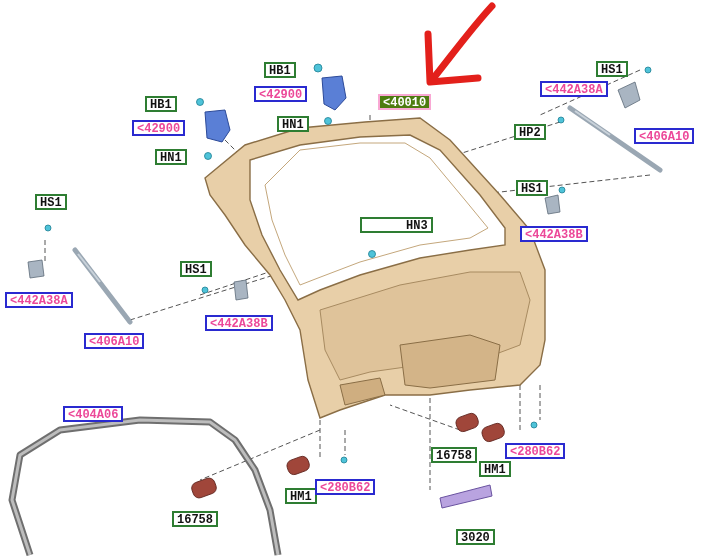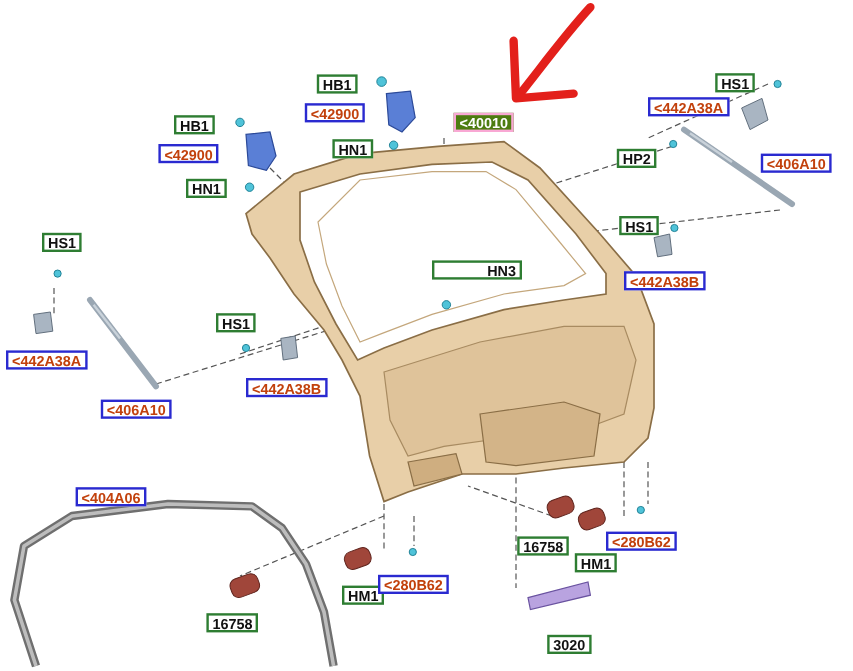--- a/index.html
+++ b/index.html
@@ -1,32 +1,32 @@
 <!DOCTYPE html>
 <html><head>
 <meta charset="utf-8">
 <style>
   html, body { margin: 0; padding: 0; background: #ffffff; }
   body { width: 711px; height: 559px; position: relative; overflow: hidden; font-family: "Liberation Sans", sans-serif; }
   .stage { position: absolute; left: 0; top: 0; width: 711px; height: 559px; }
   .stage svg { position: absolute; left: 0; top: 0; }
   .lbl {
     position: absolute;
-    font-family: Liberation Sans, sans-serif;
+    font-family: Liberation Mono, monospace;
     font-weight: bold;
     font-size: 12px;
     line-height: 14px;
     padding: 0 3px;
     white-space: nowrap;
     box-sizing: border-box;
     height: 16px;
     cursor: pointer;
   }
   .lbl.green { border: 2px solid #2e7d32; color: #111; background: #fff; }
-  .lbl.blue  { border: 2px solid #2a2ad0; color: #c2410c; background: #fff; }
+  .lbl.blue  { border: 2px solid #2a2ad0; color: #ec4899; background: #fff; }
   .lbl.hl    { border: 2px solid #f9a8d4; color: #ffffff; background: #4d7c0f; }
 </style>
 </head>
 <body>
 
 <div class="stage">
   <svg width="711" height="559" viewBox="0 0 711 559">
 
     <g stroke="#555" stroke-width="1" stroke-dasharray="5,3" fill="none">
       <line x1="640" y1="70" x2="540" y2="115"></line>

